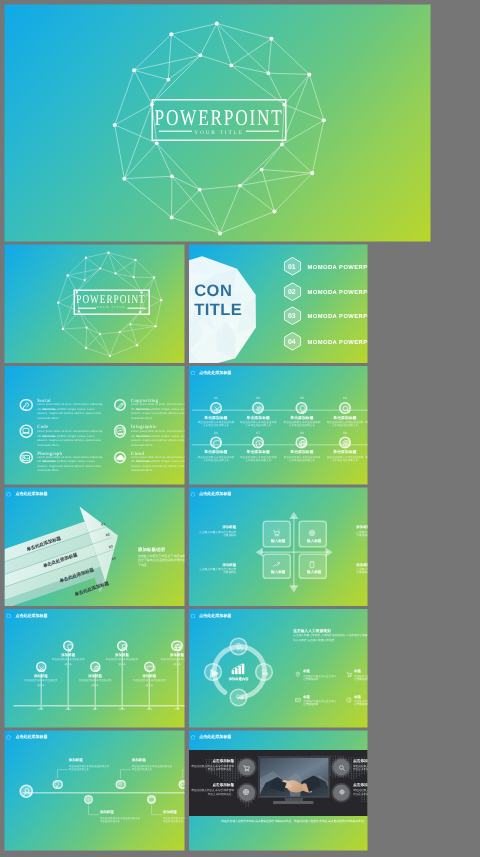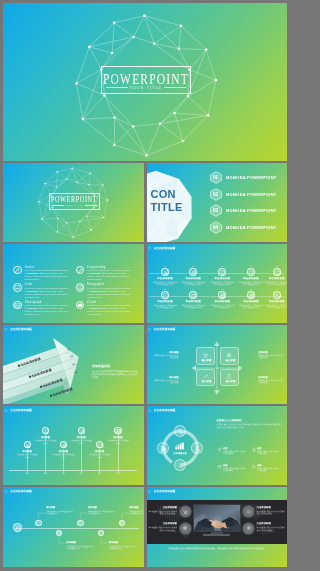--- a/index.html
+++ b/index.html
@@ -1,17 +1,17 @@
 <!DOCTYPE html>
 <html><head>
 <meta charset="utf-8">
 <style>
   html,body{margin:0;padding:0;}
   body{width:290px;height:571px;background:#767676;font-family:"Liberation Sans",sans-serif;overflow:hidden;}
-  .page{position:absolute;left:3px;top:3px;width:316px;height:565px;}
+  .page{position:absolute;left:3px;top:3px;width:242px;height:565px;}
   .slide{position:relative;overflow:hidden;
     background:linear-gradient(130deg,#0fa8ea 0%,#2ab8cf 22%,#45c1ab 40%,#6ac77f 62%,#95d055 80%,#bad62b 100%);}
   .big{width:284px;height:158px;}
   .row{display:flex;gap:3px;margin-top:2px;}
   .half{width:140.5px;height:79px;}
   .page>.row:last-child .half{height:80px;}
   .net{position:absolute;left:0;top:0;}
 
   
   .ttlbox{position:absolute;left:98px;top:63px;width:88px;height:26px;

